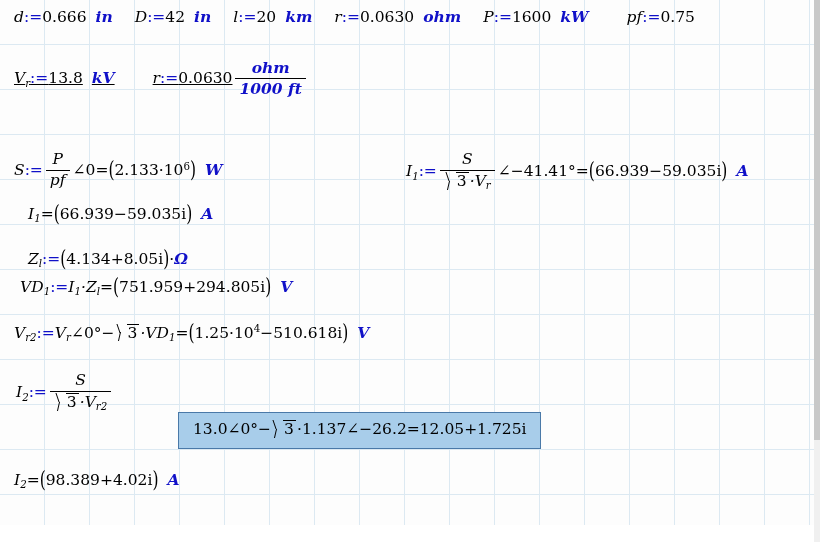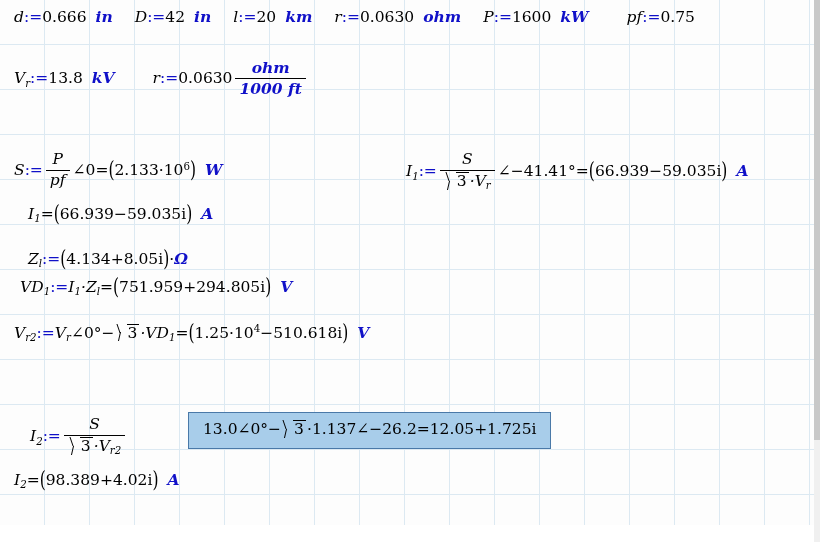--- a/index.html
+++ b/index.html
@@ -126,21 +126,21 @@
 </style>
 </head>
 <body>
 
 <div id="sheet">
 
   <div class="region" style="left:14px; top:8px;">
     <span class="it">d</span><span class="blue">:=</span><span>0.666</span><span class="gap-s"></span><span class="bi">in</span><span class="gap-m"></span><span class="it">D</span><span class="blue">:=</span><span>42</span><span class="gap-s"></span><span class="bi">in</span><span class="gap-m"></span><span class="it">l</span><span class="blue">:=</span><span>20</span><span class="gap-s"></span><span class="bi">km</span><span class="gap-m"></span><span class="it">r</span><span class="blue">:=</span><span>0.0630</span><span class="gap-s"></span><span class="bi">ohm</span><span class="gap-m"></span><span class="it">P</span><span class="blue">:=</span><span>1600</span><span class="gap-s"></span><span class="bi">kW</span><span class="gap-l"></span><span class="it">pf</span><span class="blue">:=</span><span>0.75</span>
   </div>
 
-  <div class="region" style="left:14px; top:60px;">
+  <div class="region" style="left:14px; top:60px;text-decoration:underline;">
     <span class="it">V</span><sub>r</sub><span class="blue">:=</span><span>13.8</span><span class="gap-s"></span><span class="bi">kV</span><span class="gap-l"></span><span class="it">r</span><span class="blue">:=</span><span>0.0630</span><span class="frac"><span class="num bi">ohm</span><span class="den bi">1000 ft</span></span>
   </div>
 
   <div class="region" style="left:14px; top:152px;">
     <span class="it">S</span><span class="blue">:=</span><span class="frac"><span class="num it">P</span><span class="den it">pf</span></span><span>∠0</span><span>=</span><span class="pl">(</span><span>2.133·10</span><sup>6</sup><span class="pl">)</span><span class="gap-s"></span><span class="bi">W</span>
   </div>
 
   <div class="region" style="left:406px; top:152px;">
     <span class="it">I</span><sub>1</sub><span class="blue">:=</span><span class="frac"><span class="num it">S</span><span class="den"><span class="sqrt"><span class="rad">3</span></span><span class="it">·V</span><sub>r</sub></span></span><span>∠−41.41°</span><span>=</span><span class="pl">(</span><span>66.939−59.035i</span><span class="pl">)</span><span class="gap-s"></span><span class="bi">A</span>
   </div>
@@ -154,25 +154,25 @@
   </div>
 
   <div class="region" style="left:20px; top:278px;">
     <span class="it">VD</span><sub>1</sub><span class="blue">:=</span><span class="it">I</span><sub>1</sub><span class="it">·Z</span><sub>l</sub><span>=</span><span class="pl">(</span><span>751.959+294.805i</span><span class="pl">)</span><span class="gap-s"></span><span class="bi">V</span>
   </div>
 
   <div class="region" style="left:14px; top:323px;">
     <span class="it">V</span><sub>r2</sub><span class="blue">:=</span><span class="it">V</span><sub>r</sub><span>∠0°−</span><span class="sqrt"><span class="rad">3</span></span><span class="it">·VD</span><sub>1</sub><span>=</span><span class="pl">(</span><span>1.25·10</span><sup>4</sup><span>−510.618i</span><span class="pl">)</span><span class="gap-s"></span><span class="bi">V</span>
   </div>
 
-  <div class="region" style="left:30px; top:373px;margin-top:44px;">
+  <div class="region" style="left:16px; top:373px;">
     <span class="it">I</span><sub>2</sub><span class="blue">:=</span><span class="frac"><span class="num it">S</span><span class="den"><span class="sqrt"><span class="rad">3</span></span><span class="it">·V</span><sub>r2</sub></span></span>
   </div>
 
-  <div class="region highlight" style="left:188px; top:412px;">
+  <div class="region highlight" style="left:178px; top:412px;">
     <span>13.0∠0°−</span><span class="sqrt"><span class="rad">3</span></span><span>·1.137∠−26.2=12.05+1.725i</span>
   </div>
 
   <div class="region" style="left:14px; top:471px;">
     <span class="it">I</span><sub>2</sub><span>=</span><span class="pl">(</span><span>98.389+4.02i</span><span class="pl">)</span><span class="gap-s"></span><span class="bi">A</span>
   </div>
 
   <div class="scroll-v">
     <div class="thumb"></div>
   </div>

